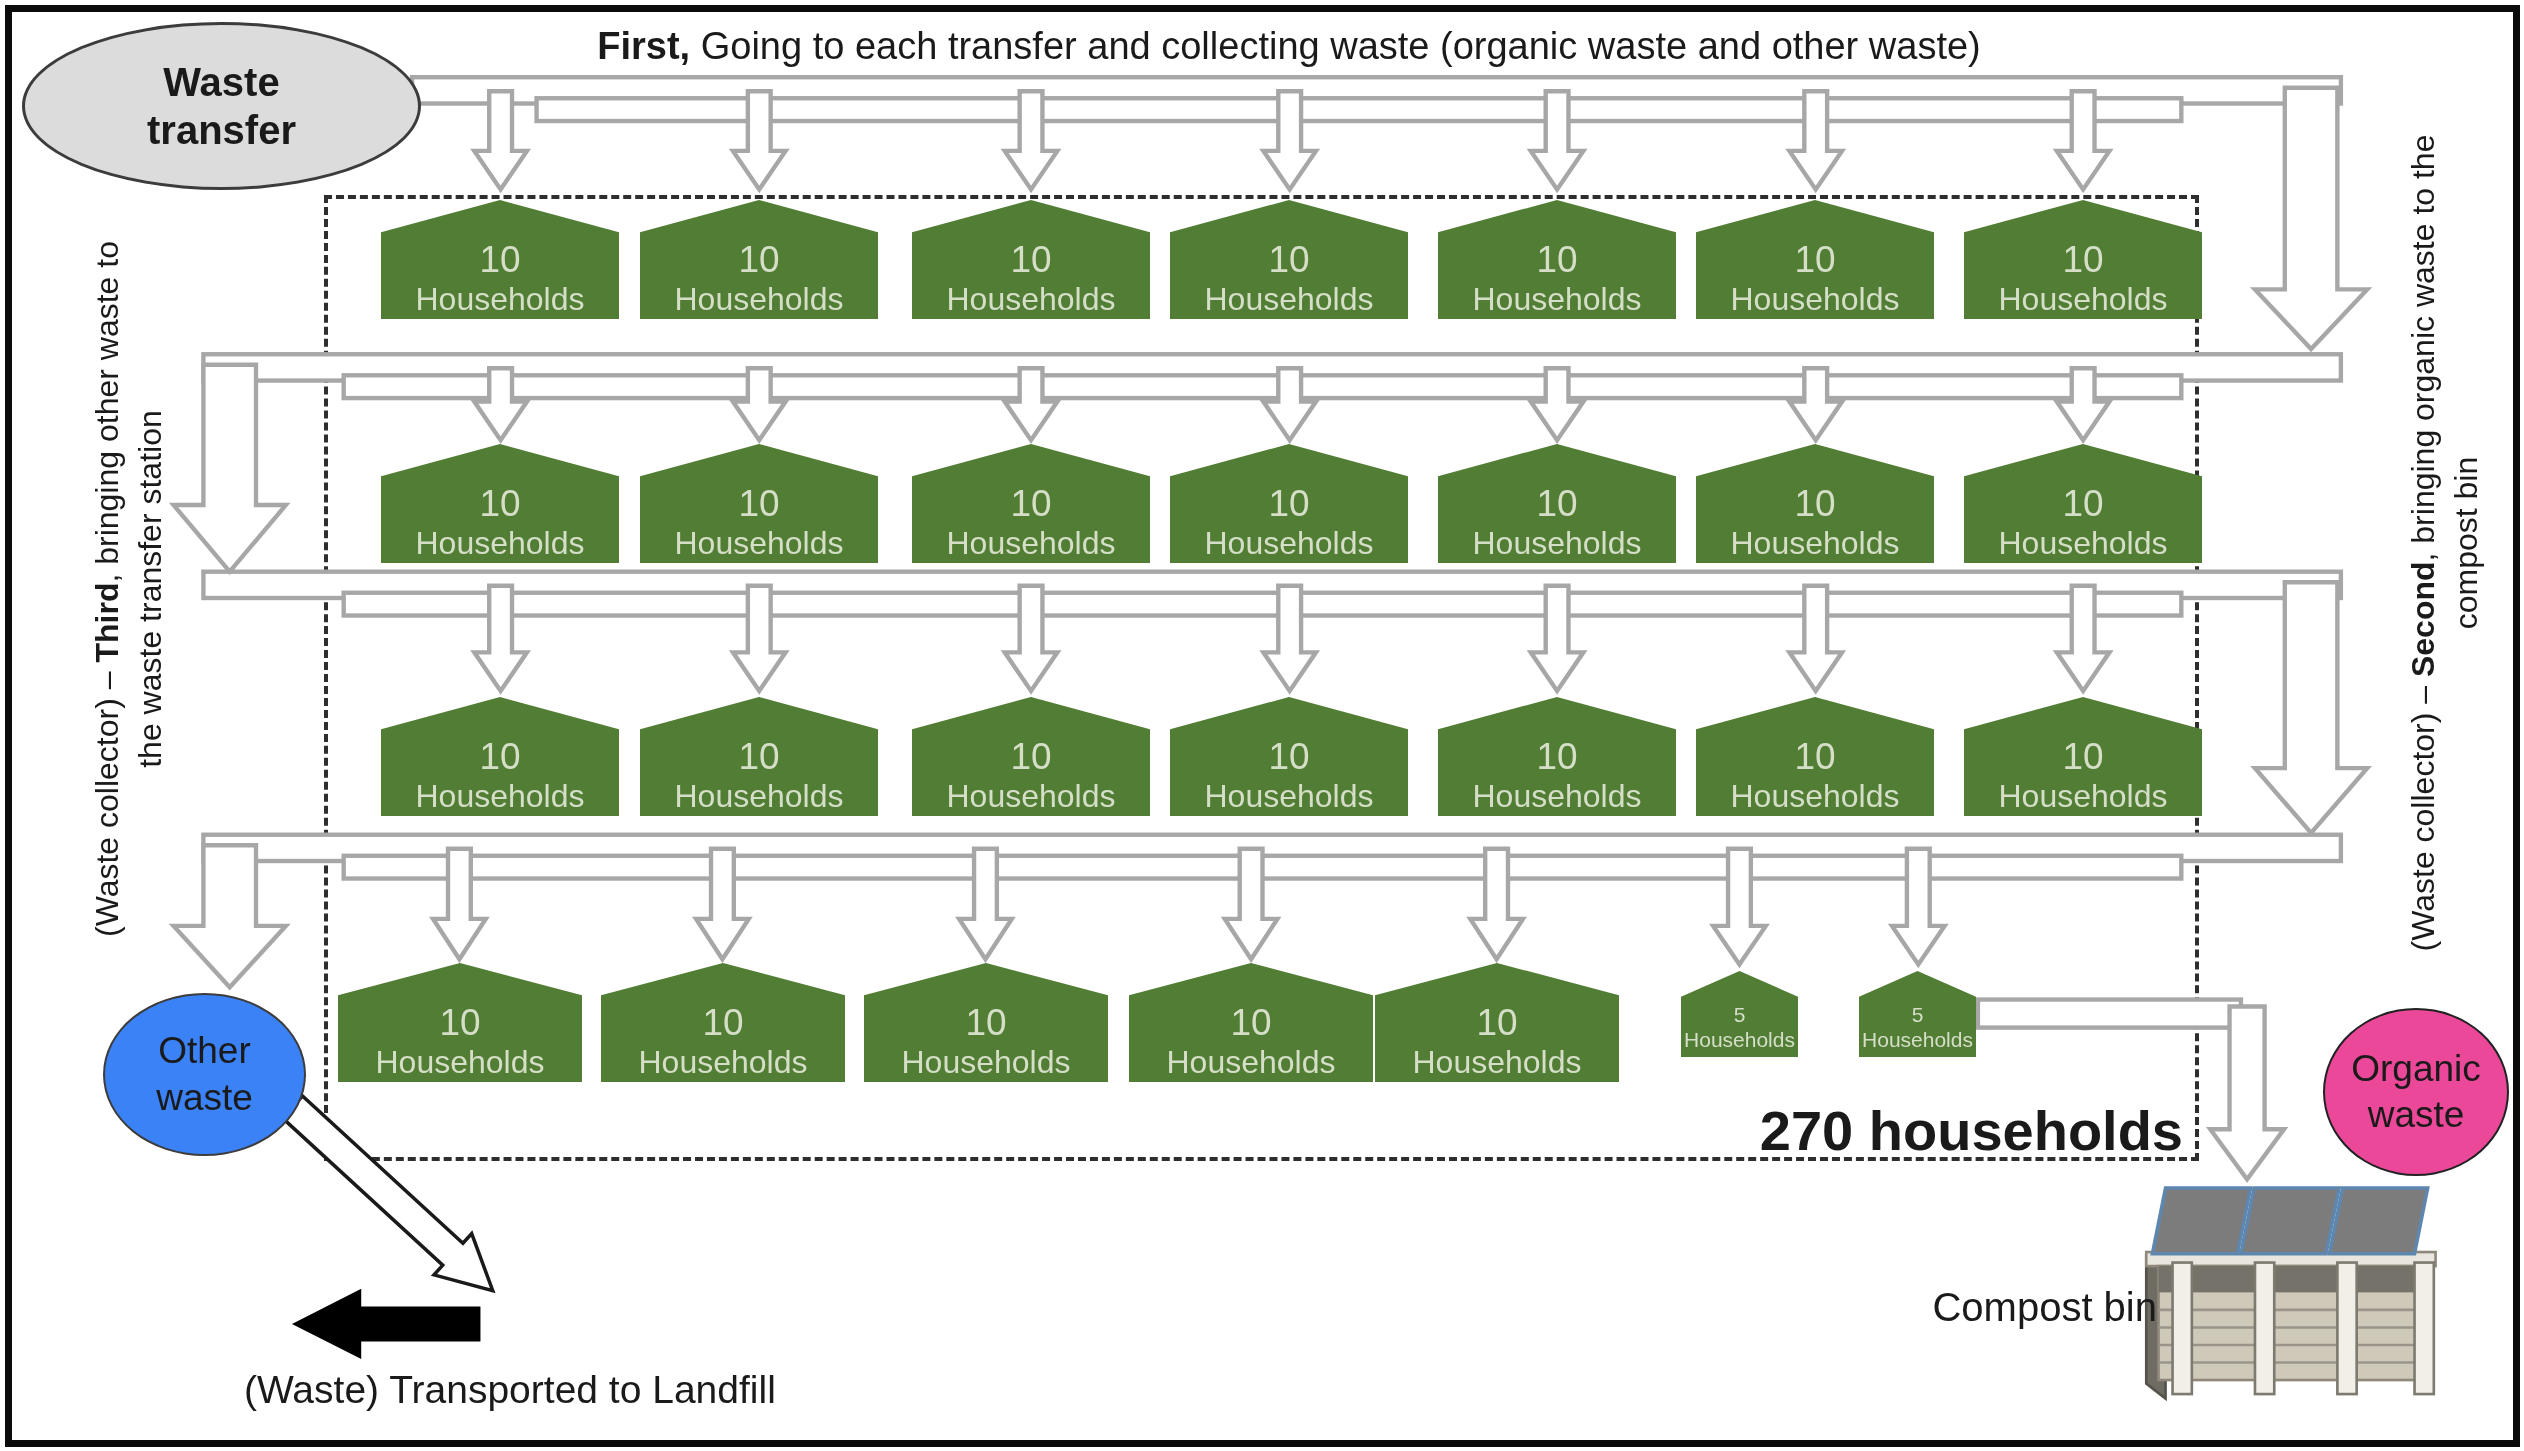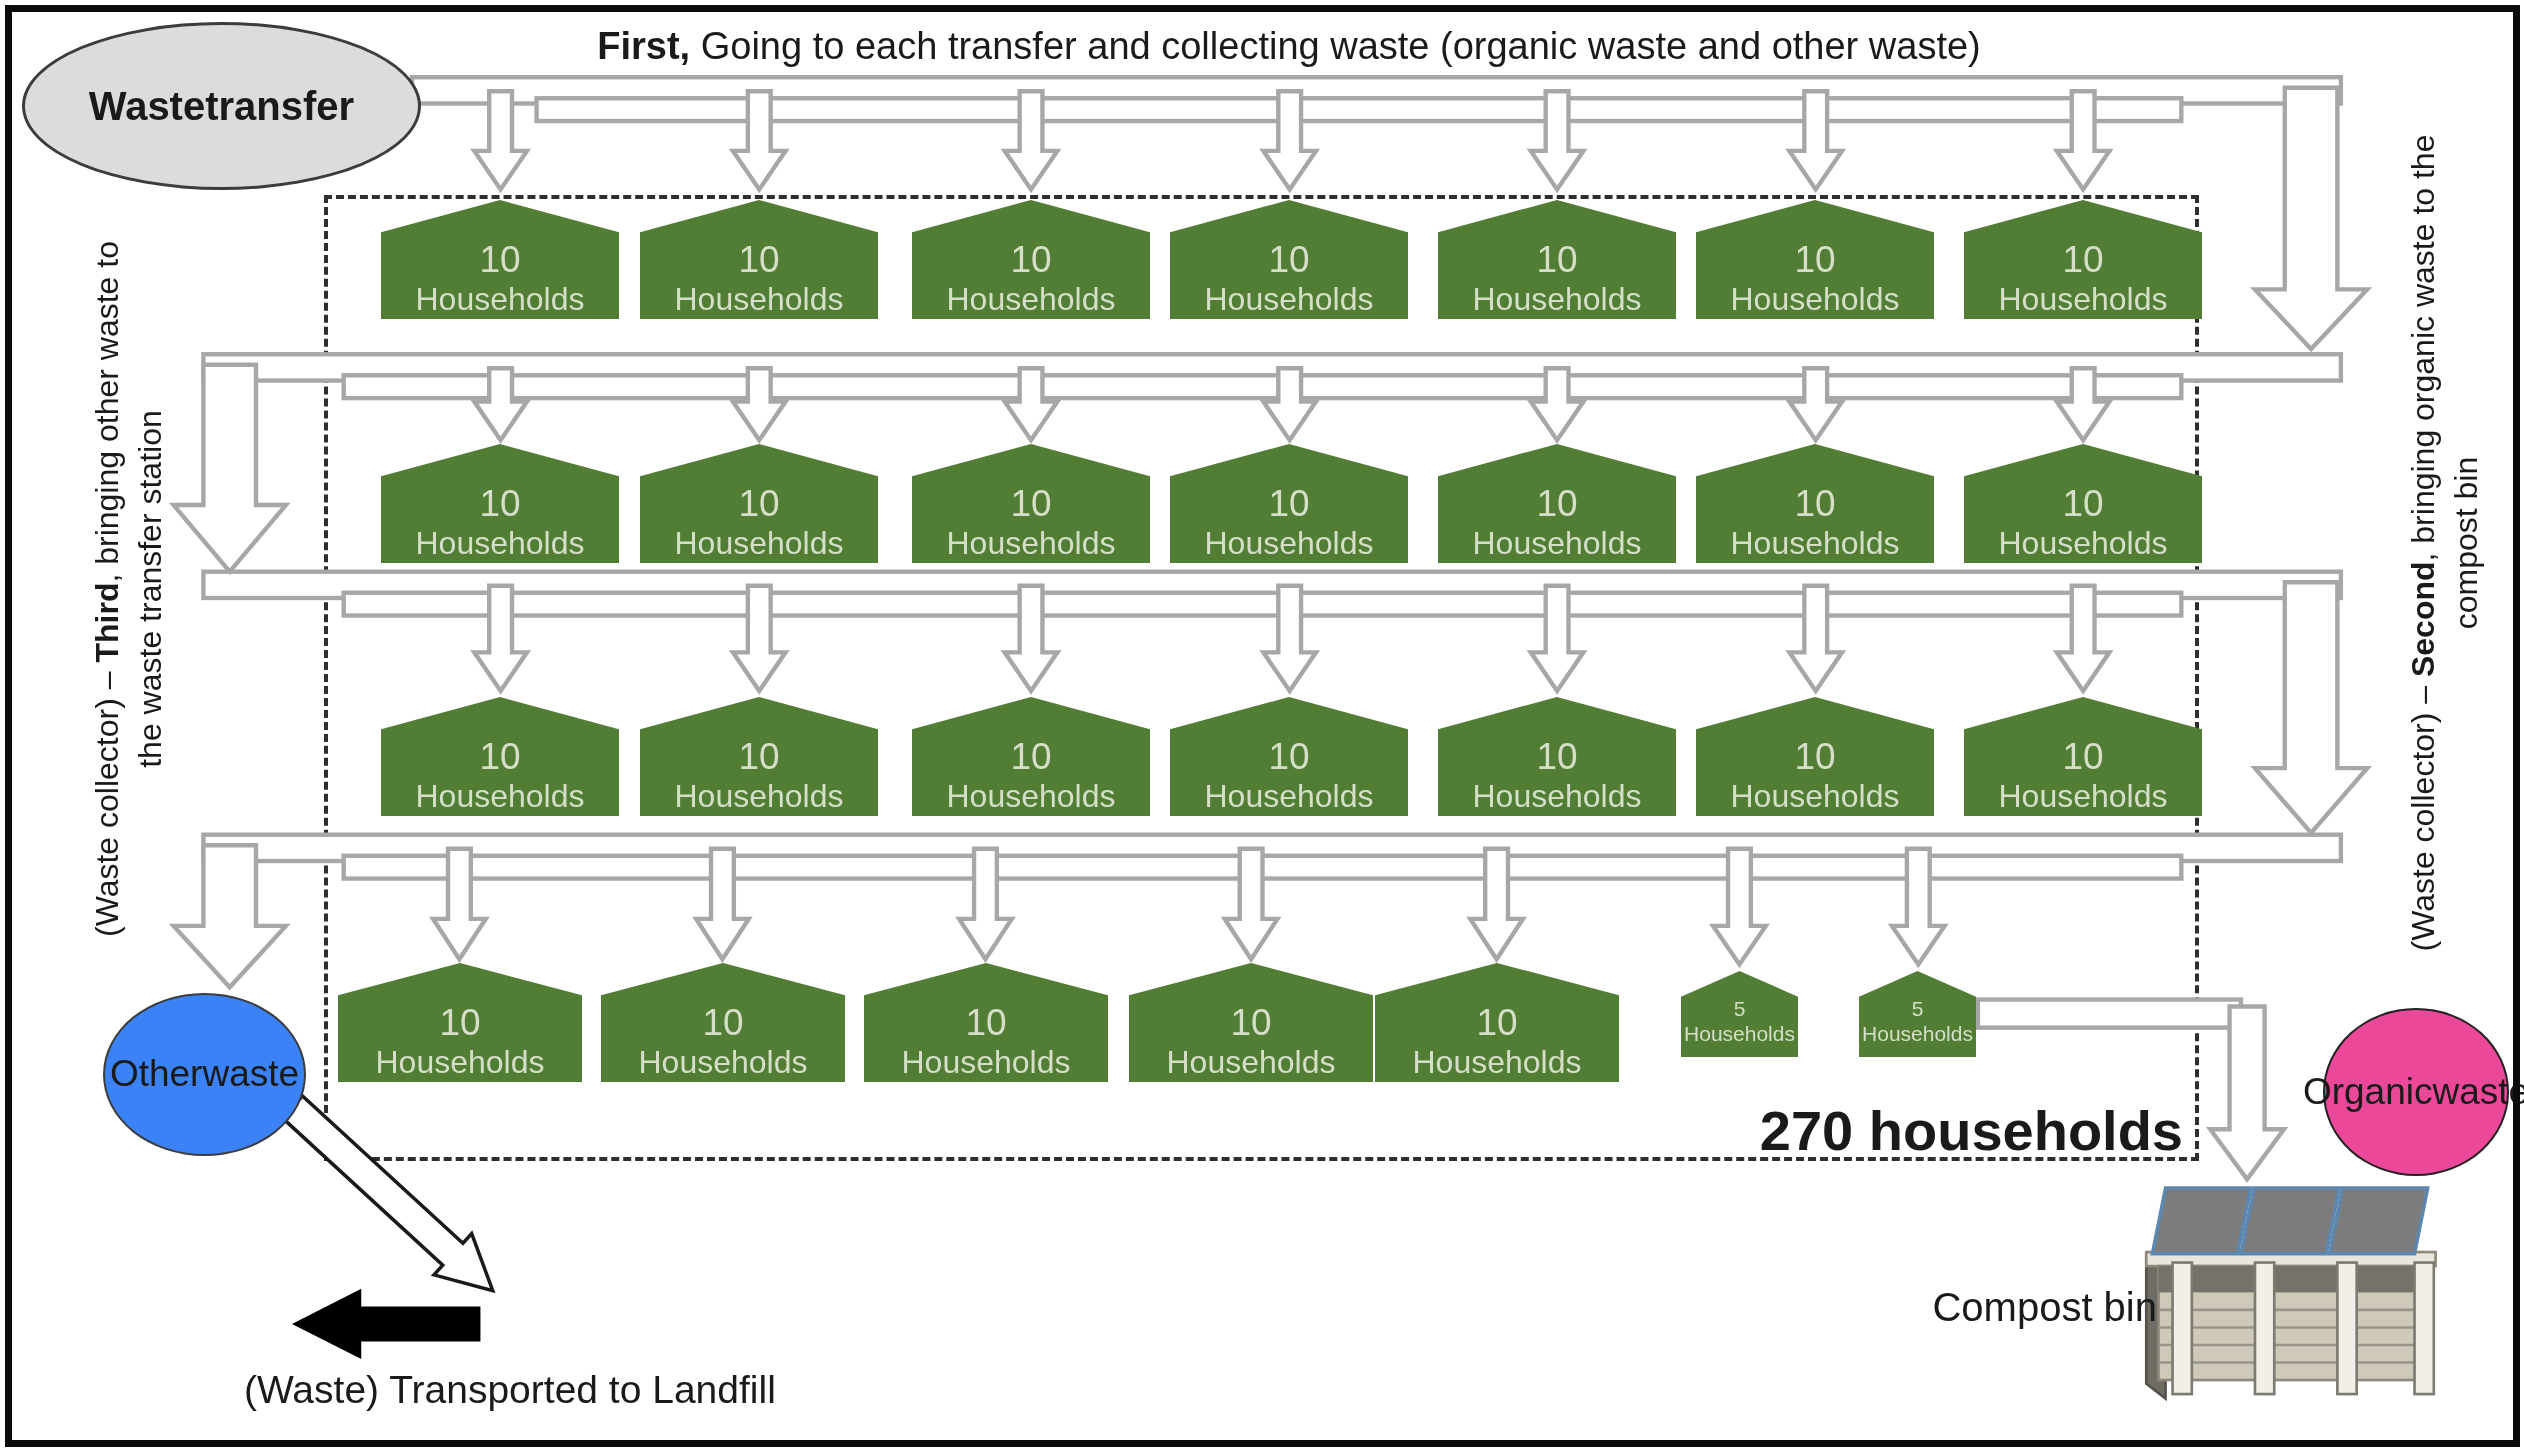--- a/index.html
+++ b/index.html
@@ -9,23 +9,23 @@
   .boundary{position:absolute;left:324px;top:195px;width:1867px;height:958px;
             border:4.4px dashed #2e2e2e;z-index:1;}
   svg.layer{position:absolute;left:0;top:0;z-index:2;}
   .house{position:absolute;width:238px;height:119px;background:#527d34;
          clip-path:polygon(50% 0,100% 27%,100% 100%,0 100%,0 27%);
          color:#d5dfc8;text-align:center;display:flex;flex-direction:column;
          justify-content:flex-end;padding-bottom:0;box-sizing:border-box;
          font-size:32px;line-height:1.18;z-index:3;}
   .house .num{font-size:37px;}
   .house.wide{width:244px;}
-  .house.small{width:117px;height:86px;font-size:21px;padding-bottom:10px;
+  .house.small{width:117px;height:86px;font-size:21px;padding-bottom:4px;
          clip-path:polygon(50% 0,100% 30%,100% 100%,0 100%,0 30%);}
-  .node{position:absolute;display:flex;flex-direction:row;align-items:center;
+  .node{position:absolute;display:flex;flex-direction:column;align-items:center;
         justify-content:center;text-align:right;z-index:4;box-sizing:border-box;}
   .ellipse{border-radius:50%;}
   .n-collector{left:22px;top:22px;width:399px;height:168px;background:#dcdcdc;
         border:3.5px solid #3c3c3c;font-weight:bold;font-size:40px;line-height:1.2;}
   .n-other{left:103px;top:993px;width:203px;height:163px;background:#3b82f6;
         border:2.6px solid #3c3c3c;font-size:37px;line-height:1.25;}
   .n-organic{left:2323px;top:1008px;width:186px;height:168px;background:#ec4899;
         border:2.6px solid #222;font-size:37px;line-height:1.25;}
   .n-landfill{left:35px;top:1219px;width:252px;height:230px;background:#fff;
         border:2.6px solid #777;font-weight:bold;font-size:40px;}

